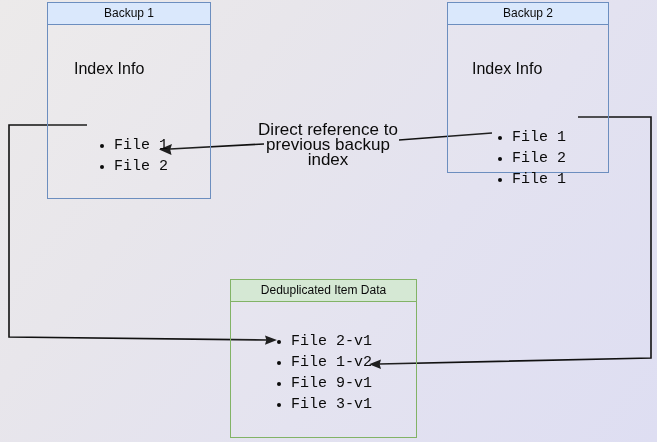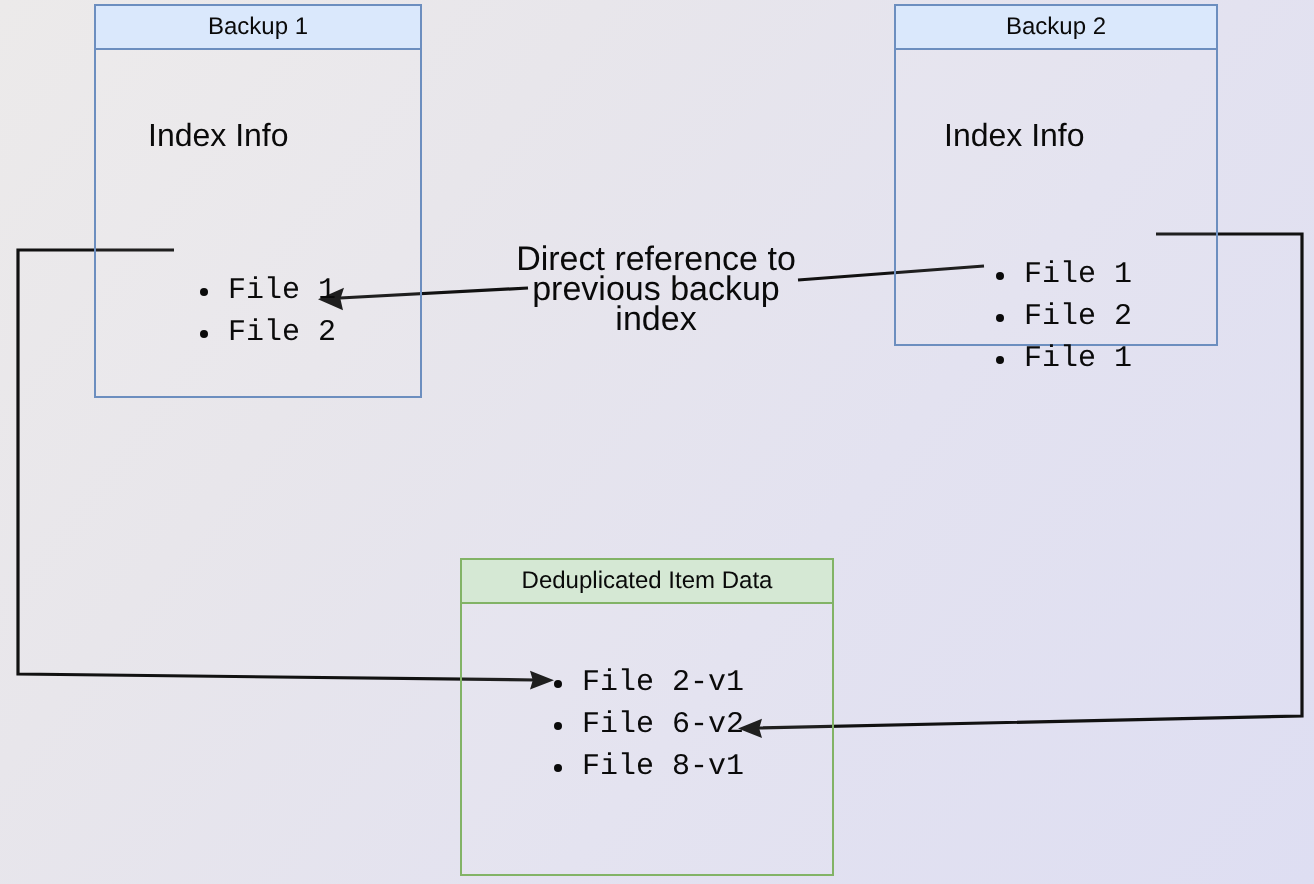--- a/index.html
+++ b/index.html
@@ -167,22 +167,23 @@
         <li>File 1</li>
       </ul>
     </div>
   </div>
 
   <div class="node green" style="left:230px; top:279px; width:187px; height:159px;">
     <div class="node-header">Deduplicated Item Data</div>
     <div class="node-body">
       <ul class="item-list" style="left:44px; top:29px;">
         <li>File 2-v1</li>
-        <li>File 6-v2</li>
-        <li>File 8-v1</li>
+        <li>File 1-v2</li>
+        <li>File 9-v1</li>
+        <li>File 3-v1</li>
       </ul>
     </div>
   </div>
 
   <div class="edge-label" style="left:247px; top:122px; width:162px;">Direct reference to
 previous backup index</div>
 
 </div>
 
 </body></html>

